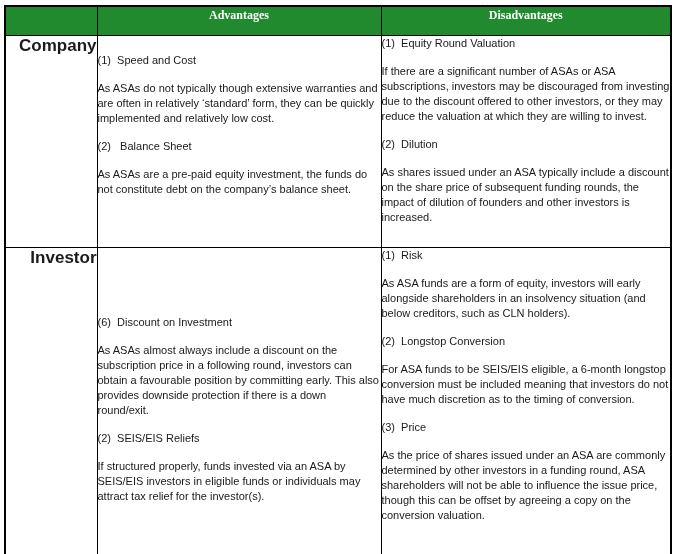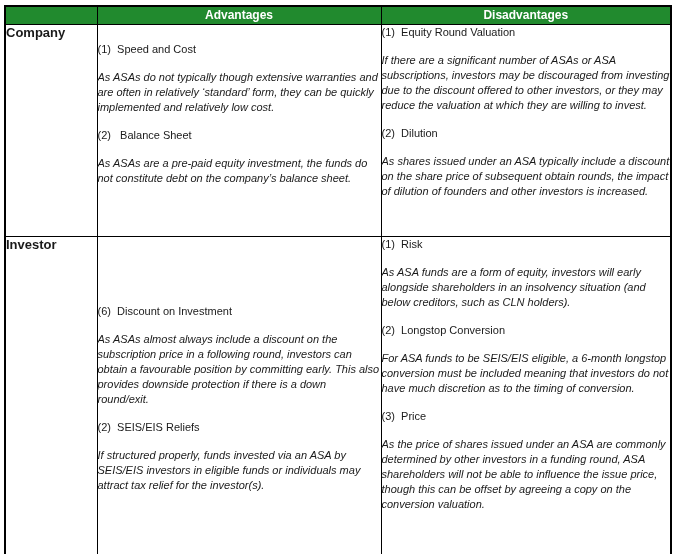--- a/index.html
+++ b/index.html
@@ -36,55 +36,54 @@
   table.comparison col.c-label { width: 92px; }
   table.comparison col.c-adv   { width: 284px; }
   table.comparison col.c-dis   { width: 290px; }
 
   table.comparison th,
   table.comparison td {
     border: 1px solid var(--border-color);
     padding: 0;
     vertical-align: top;
   }
-  tr.header-row { height: 18px; }
+  tr.header-row { height: 29px; font-family: Liberation Serif, serif; }
   tr.company-row { height: 212px; }
   tr.investor-row { height: 326px; margin-left: 40px; }
 
   th.col-header {
     background: var(--header-green);
     color: var(--header-text);
     font-size: 12px;
     font-weight: bold;
     text-align: center;
     vertical-align: middle;
     line-height: 16px;
   }
   td.row-label {
     vertical-align: middle;
-    text-align: left;
+    text-align: right;
     font-weight: bold;
-    font-size: 13px;
+    font-size: 17px;
   }
   td.content-cell {
     padding: 8px 10px 6px 10px;
     font-size: 11px;
     line-height: 15px;
   }
   td.content-cell.extra-top { padding-top: 17px; margin-left: 32px; }
   td.content-cell.v-center { vertical-align: middle; }
 
   .item-heading {
     margin: 0 0 13px 0;
     font-style: normal;
     white-space: pre-wrap;
   }
   .item-body {
     margin: 0 0 13px 0;
-    font-style: italic;
   }
   .item:last-child .item-body { margin-bottom: 0; }
 </style>
 </head>
 <body>
 
 <div class="page">
   <table class="comparison">
     <colgroup>
       <col class="c-label">
@@ -111,21 +110,21 @@
             <p class="item-body">As ASAs are a pre-paid equity investment, the funds do not constitute debt on the company’s balance sheet.</p>
           </div>
         </td>
         <td class="content-cell">
           <div class="item">
             <p class="item-heading">(1)  Equity Round Valuation</p>
             <p class="item-body">If there are a significant number of ASAs or ASA subscriptions, investors may be discouraged from investing due to the discount offered to other investors, or they may reduce the valuation at which they are willing to invest.</p>
           </div>
           <div class="item">
             <p class="item-heading">(2)  Dilution</p>
-            <p class="item-body">As shares issued under an ASA typically include a discount on the share price of subsequent obtain rounds, the impact of dilution of founders and other investors is increased.</p>
+            <p class="item-body">As shares issued under an ASA typically include a discount on the share price of subsequent funding rounds, the impact of dilution of founders and other investors is increased.</p>
           </div>
         </td>
       </tr>
       <tr class="investor-row">
         <td class="row-label">Investor</td>
         <td class="content-cell v-center">
           <div class="item">
             <p class="item-heading">(6)  Discount on Investment</p>
             <p class="item-body">As ASAs almost always include a discount on the subscription price in a following round, investors can obtain a favourable position by committing early. This also provides downside protection if there is a down round/exit.</p>
           </div>

